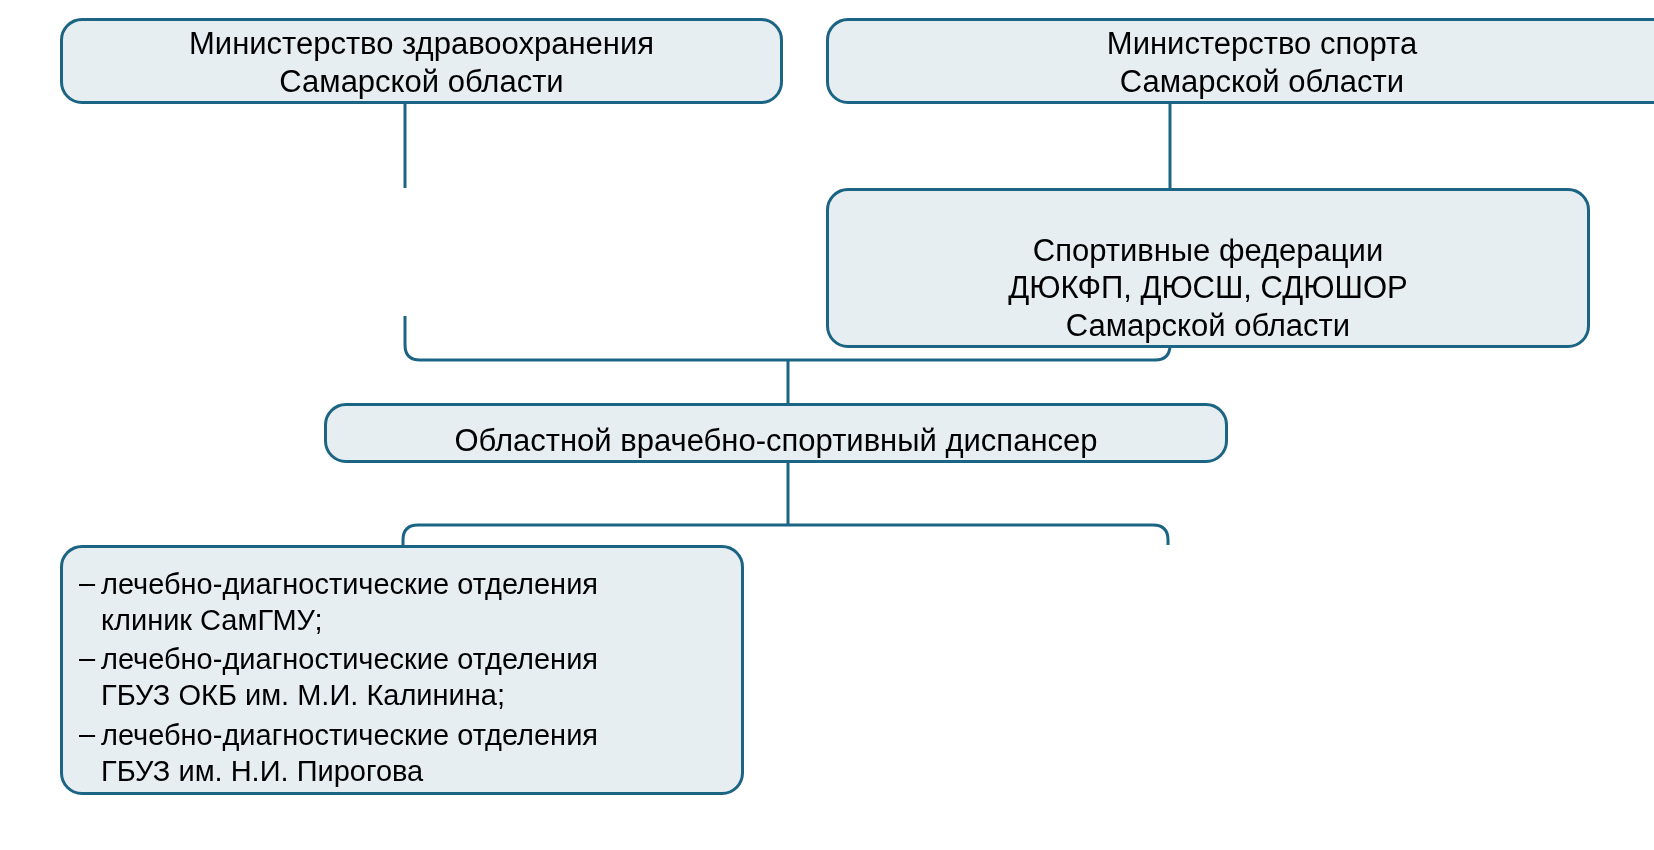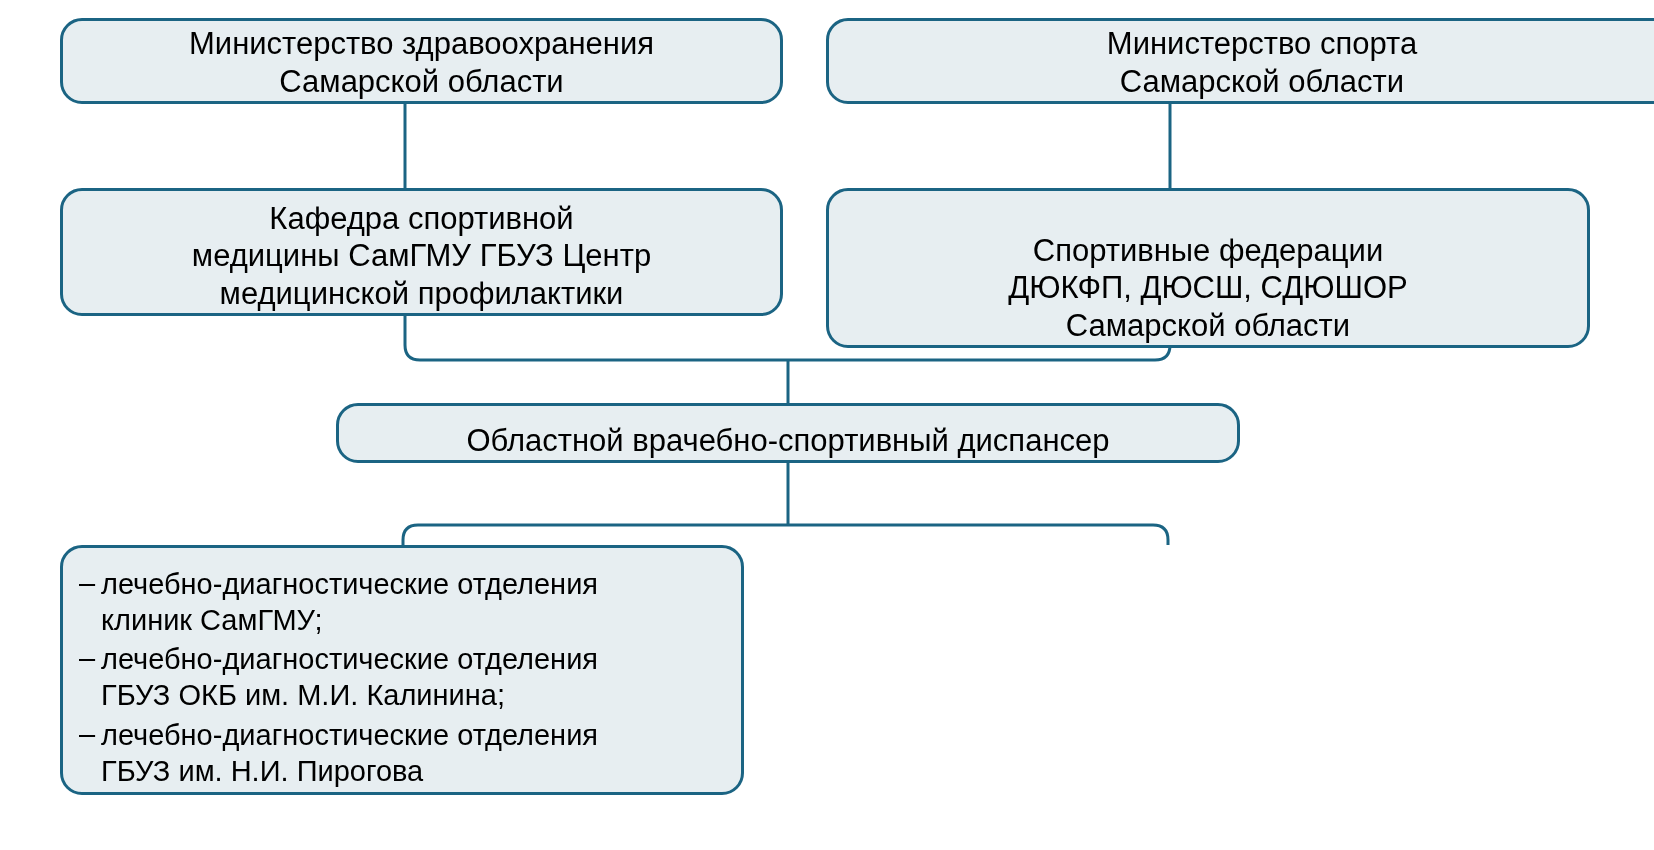--- a/index.html
+++ b/index.html
@@ -34,21 +34,21 @@
     white-space: pre-line;
     padding: 0 14px;
   }
   
   #node-minzdrav  { left: 60px;  top: 18px;  width: 723px; height: 86px;  font-size: 31px; }
   #node-minsport  { left: 826px; top: 18px;  width: 872px; height: 86px;  font-size: 31px; }
   
   #node-kafedra   { left: 60px;  top: 188px; width: 723px; height: 128px; font-size: 31px; }
   #node-federacii { left: 826px; top: 188px; width: 764px; height: 160px; font-size: 31px; }
   
-  #node-dispanser { left: 336px; top: 403px; width: 904px; height: 60px;  font-size: 31px; }
+  #node-dispanser { left: 324px; top: 403px; width: 904px; height: 60px;  font-size: 31px; }
   
   #node-otdeleniya{ left: 60px;  top: 545px; width: 684px; height: 250px; font-size: 29px;
                     justify-content: flex-start; text-align: left; }
   #node-medcentry { left: 826px; top: 545px; width: 764px; height: 250px; font-size: 31px; }
 
   .list { padding: 0 10px 0 16px; }
   .list .li {
     display: flex;
     align-items: flex-start;
     margin: 0 0 3px 0;
@@ -90,25 +90,20 @@
   <div class="node" id="node-minzdrav">
     <span class="txt">Министерство здравоохранения
 Самарской области</span>
   </div>
 
   <div class="node" id="node-minsport">
     <span class="txt">Министерство спорта
 Самарской области</span>
   </div>
 
-  <div class="node" id="node-kafedra">
-    <span class="txt">Кафедра спортивной
-медицины СамГМУ ГБУЗ Центр
-медицинской профилактики</span>
-  </div>
 
   <div class="node" id="node-federacii">
     <span class="txt">Спортивные федерации
 ДЮКФП, ДЮСШ, СДЮШОР
 Самарской области</span>
   </div>
 
   <div class="node" id="node-dispanser">
     <span class="txt">Областной врачебно-спортивный диспансер</span>
   </div>

